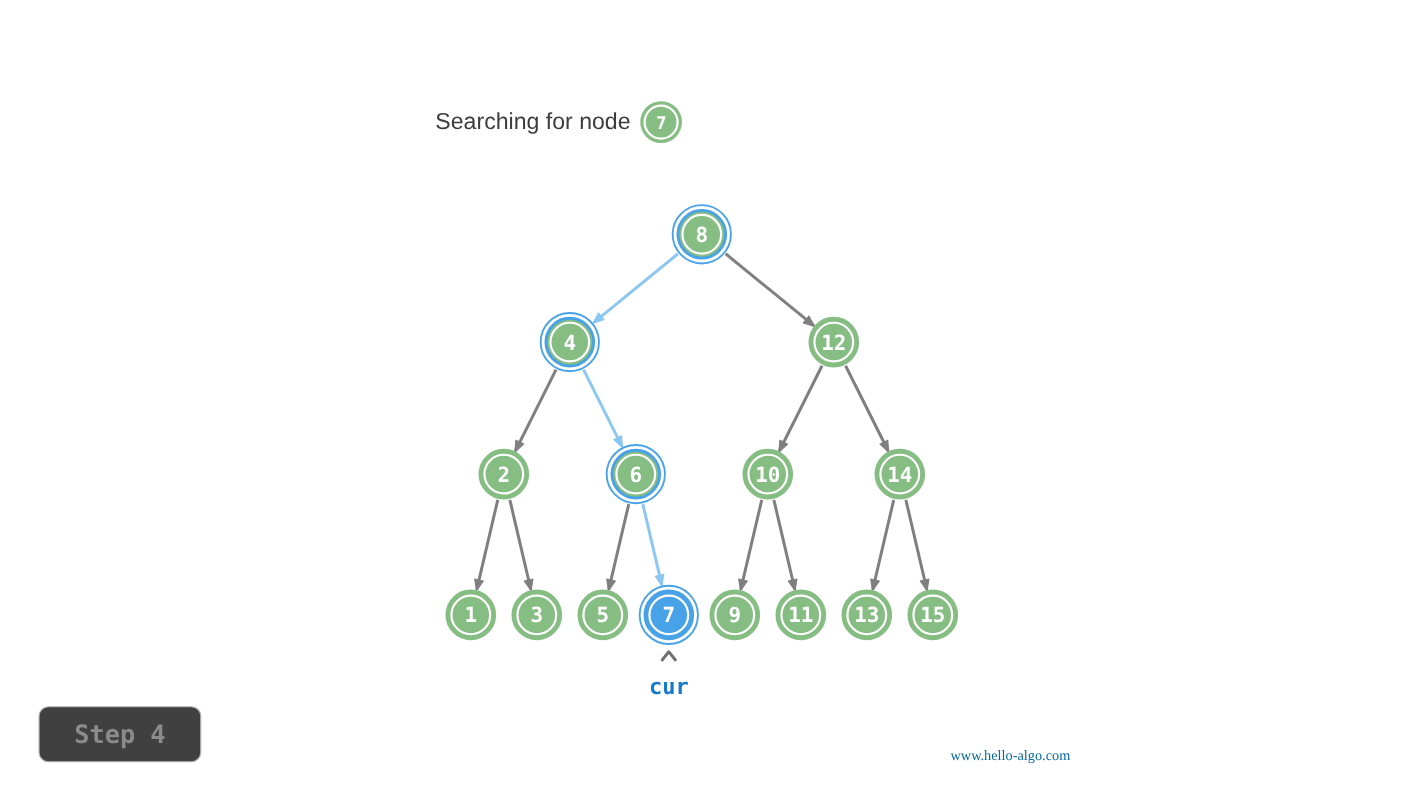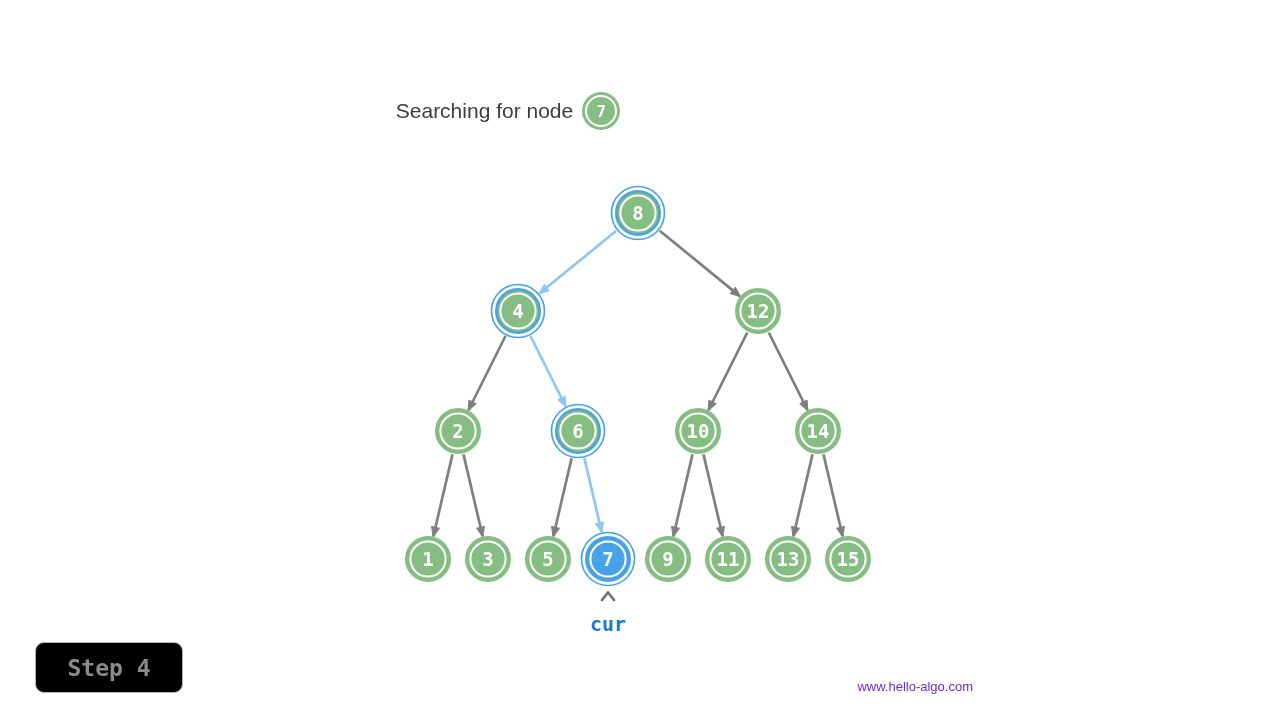--- a/index.html
+++ b/index.html
@@ -56,39 +56,39 @@
     top: 0;
   }
   
   .step-box {
     position: absolute;
     left: 35px;
     top: 642px;
     width: 148px;
     height: 51px;
     box-sizing: border-box;
-    background: #000000;
+    background: #404040;
     border: 1.5px solid #b3b3b3;
     border-radius: 9px;
     display: flex;
     align-items: center;
     justify-content: center;
     font-family: "DejaVu Sans Mono", monospace;
     font-weight: bold;
     font-size: 23px;
     color: #8b8b8b;
   }
   
   .watermark {
     position: absolute;
     right: 43px;
     top: 679px;
-    font-family: Liberation Sans, sans-serif;
+    font-family: Liberation Serif, serif;
     font-size: 13px;
-    color: #6d28d9;
+    color: #0369a1;
   }
 </style>
 </head>
 <body>
 
 <div class="stage">
 
   <div class="title-row">
     <span>Searching for node</span>
     <span class="title-node">

